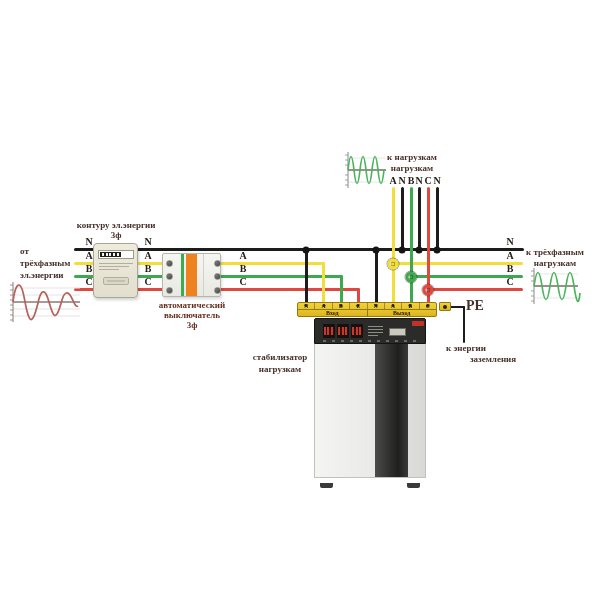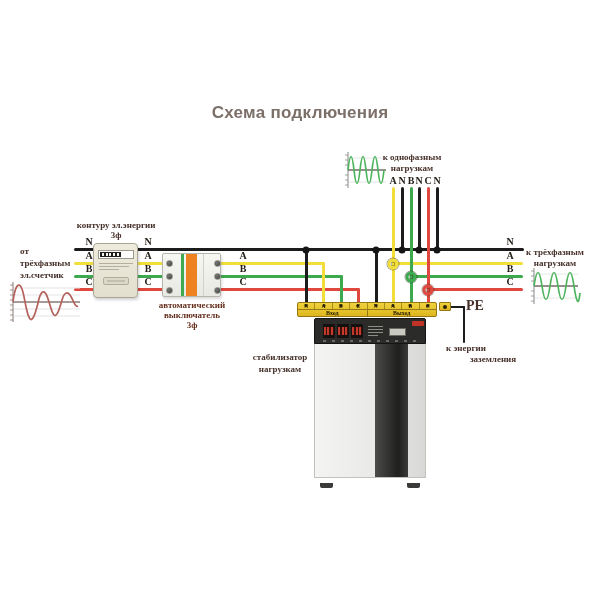--- a/index.html
+++ b/index.html
@@ -98,21 +98,20 @@
     background:linear-gradient(90deg,#4c4c4a,#1f1f1e 70%,#3a3a38)}
   .foot{position:absolute;bottom:-5px;width:13px;height:5px;background:#3a3a38;border-radius:0 0 2px 2px}
 
   .wave{position:absolute}
 </style>
 </head>
 <body>
 
 <div class="canvas">
 
-  <div class="title">Схема подключения</div>
 
   <div class="wh c-n" style="left:74px;top:248px;width:450px"></div>
   <div class="wh c-a" style="left:74px;top:262px;width:251px"></div>
   <div class="wh c-b" style="left:74px;top:275px;width:269px"></div>
   <div class="wh c-c" style="left:74px;top:288px;width:286px"></div>
   <div class="wh c-a" style="left:393px;top:262px;width:130px"></div>
   <div class="wh c-b" style="left:411px;top:275px;width:112px"></div>
   <div class="wh c-c" style="left:428px;top:288px;width:95px"></div>
 
   <div class="wv c-n" style="left:304.5px;top:248px;height:56px"></div>
@@ -267,30 +266,30 @@
     <line x1="7" y1="8" x2="51" y2="8" stroke="#e6e6e6" stroke-width="1"></line>
     <line x1="7" y1="32" x2="51" y2="32" stroke="#e6e6e6" stroke-width="1"></line>
     <line x1="7" y1="2" x2="7" y2="38" stroke="#8a8a86" stroke-width="1"></line>
     <path d="M4 5 H7 M4 10 H7 M4 15 H7 M4 25 H7 M4 30 H7 M4 35 H7" stroke="#8a8a86" stroke-width="0.8" fill="none"></path>
     <line x1="7" y1="20" x2="51" y2="20" stroke="#7a6a64" stroke-width="1.4"></line>
     <path d="M7 20 Q11 -7 15 20 Q19 47 23 20 Q27 -7 31 20 Q35 47 39 20 Q43 -7 47 20 Q51 47 53 27" fill="none" stroke-width="1.7" stroke="#4cb45c"></path>
   </svg>
 
   <div class="cap" style="left:20px;top:246px">от</div>
   <div class="cap" style="left:20px;top:258px">трёхфазным</div>
-  <div class="cap" style="left:20px;top:270px">эл.счетчик</div>
+  <div class="cap" style="left:20px;top:270px">эл.энергии</div>
 
   <div class="cap center" style="left:71px;top:220px;width:90px">контуру эл.энергии</div>
   <div class="cap center" style="left:71px;top:230px;width:90px">3ф</div>
 
   <div class="cap center cap-red" style="left:142px;top:300px;width:100px">автоматический</div>
   <div class="cap center cap-red" style="left:142px;top:310px;width:100px">выключатель</div>
   <div class="cap center cap-red" style="left:142px;top:320px;width:100px">3ф</div>
 
-  <div class="cap center" style="left:362px;top:152px;width:100px">к однофазным</div>
+  <div class="cap center" style="left:362px;top:152px;width:100px">к нагрузкам</div>
   <div class="cap center" style="left:362px;top:163px;width:100px">нагрузкам</div>
 
   <div class="cap center" style="left:524px;top:247px;width:62px">к трёхфазным</div>
   <div class="cap center" style="left:524px;top:258px;width:62px">нагрузкам</div>
 
   <div class="cap" style="left:466px;top:300px;font-size:14px">PE</div>
   <div class="cap" style="left:446px;top:343px">к энергии</div>
   <div class="cap" style="left:470px;top:354px">заземления</div>
 
   <div class="cap center" style="left:234px;top:352px;width:92px">стабилизатор</div>

